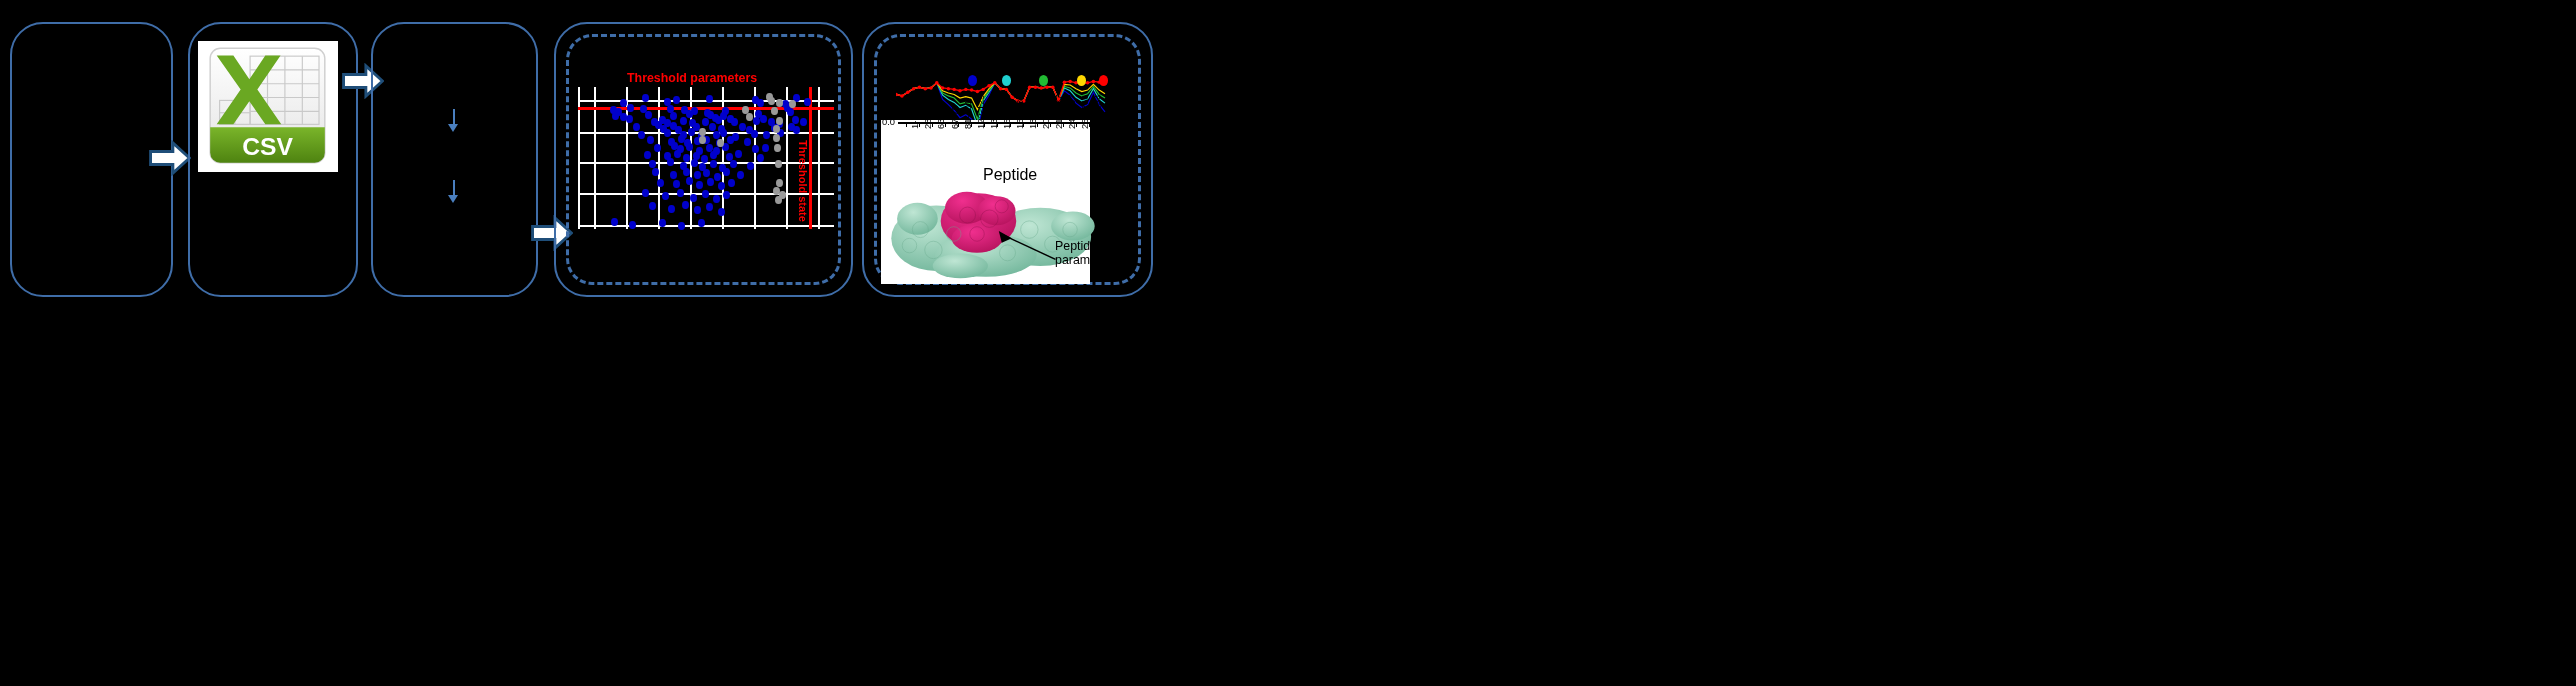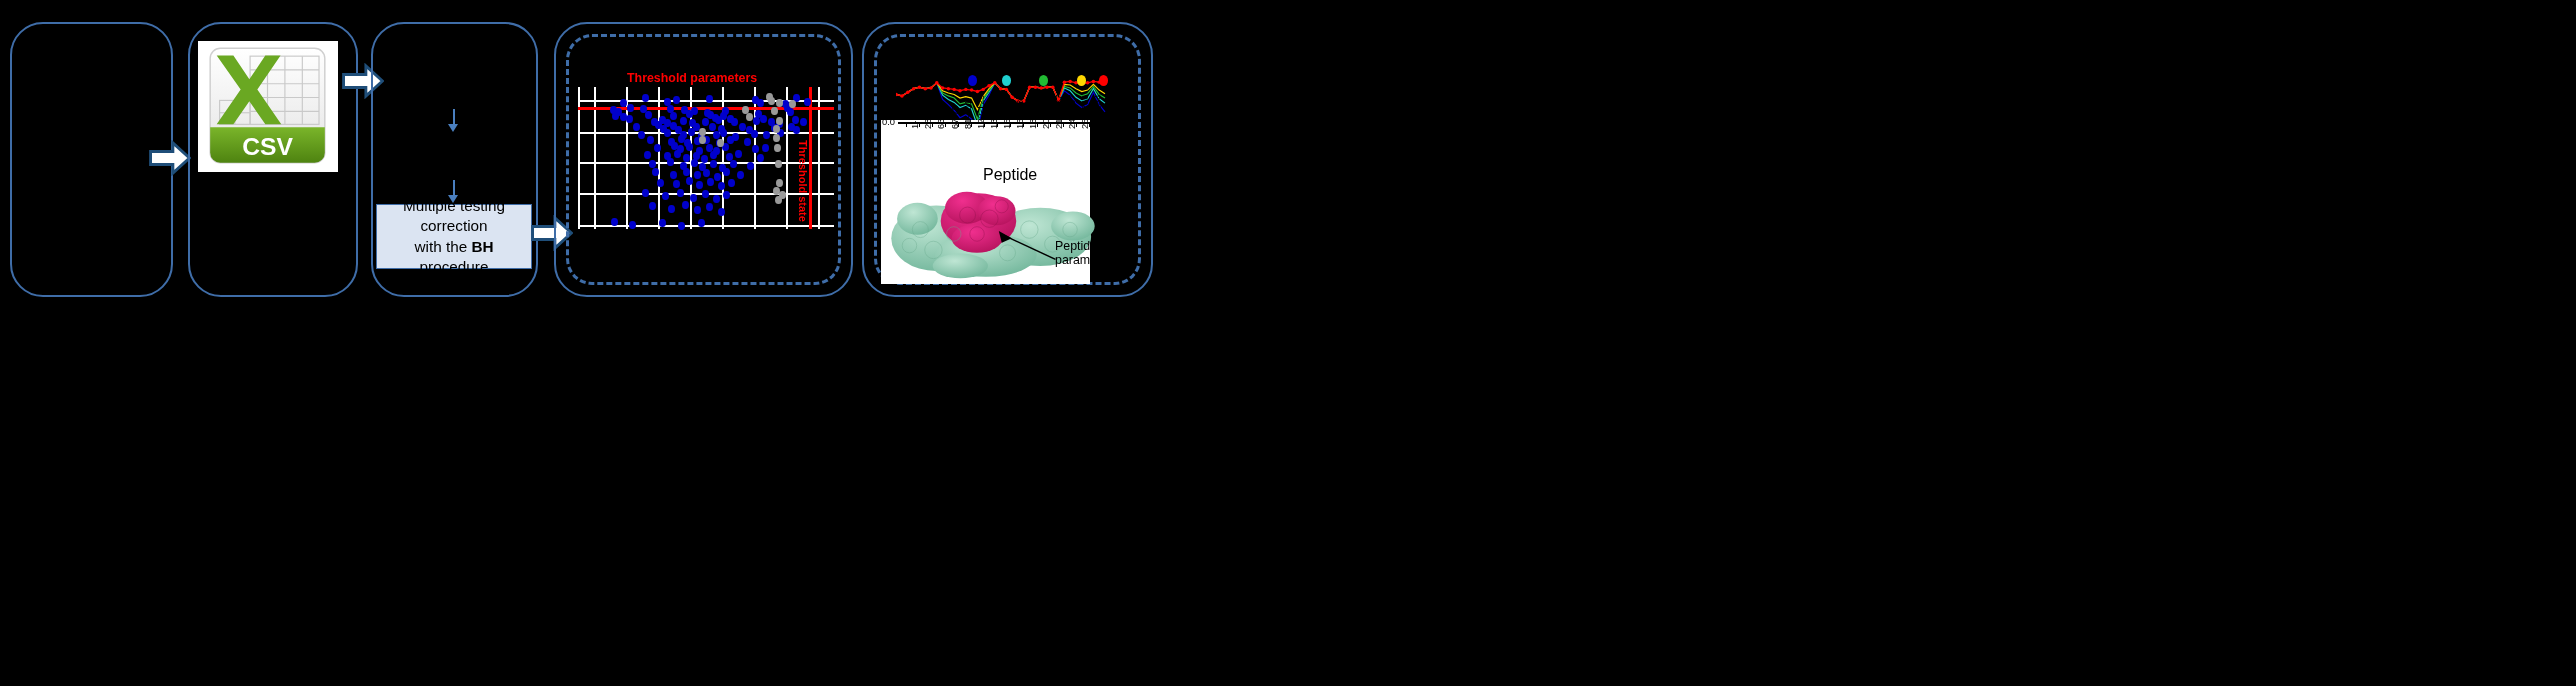--- a/index.html
+++ b/index.html
@@ -267,27 +267,20 @@
   <div class="panel" id="panel-3"></div>
 
 
   <div class="flow-conn" id="conn-1"></div>
   <div class="flow-arrowhead" id="head-1"></div>
 
 
   <div class="flow-conn" id="conn-2"></div>
   <div class="flow-arrowhead" id="head-2"></div>
 
-  <div class="proc-box" id="proc-3">
-    <span>
-      <span>Multiple testing</span><br>
-      <span>correction</span><br>
-      <span>with the </span><b>BH</b><span> procedure</span>
-    </span>
-  </div>
 
   <div class="block-arrow" id="arrow-3">
     <svg viewBox="0 0 58 50" xmlns="http://www.w3.org/2000/svg">
       <path d="M2 16 L33 16 L33 4 L56 25 L33 46 L33 34 L2 34 Z" fill="#ffffff" stroke="#1f4e79" stroke-width="4" stroke-linejoin="miter"></path>
     </svg>
   </div>
 
   <div class="panel dashed-inner" id="panel-4"></div>
 
   <div id="scatter-title">Threshold parameters</div>

